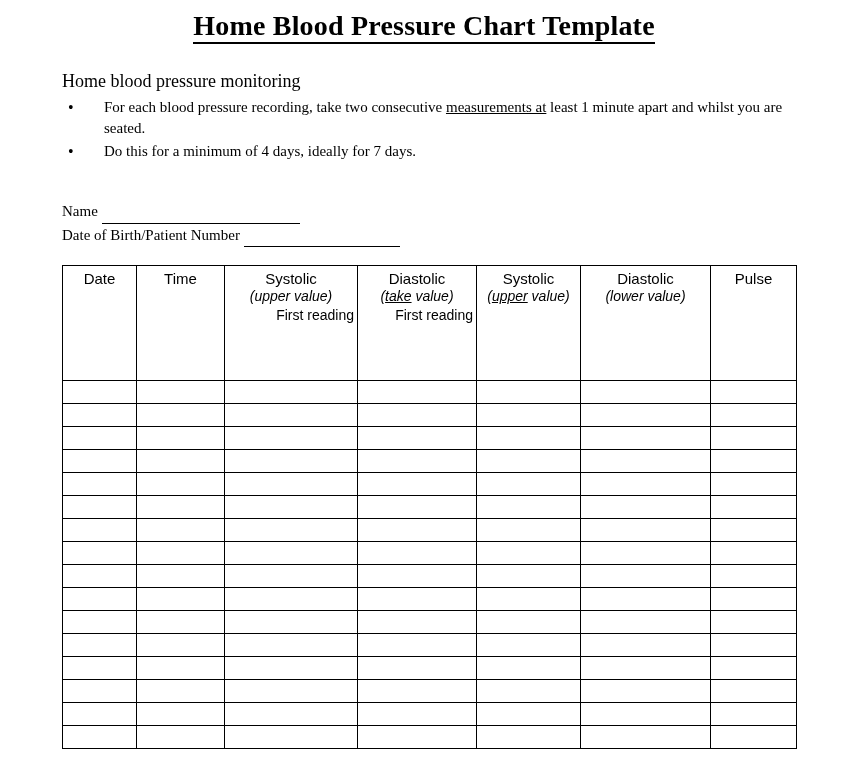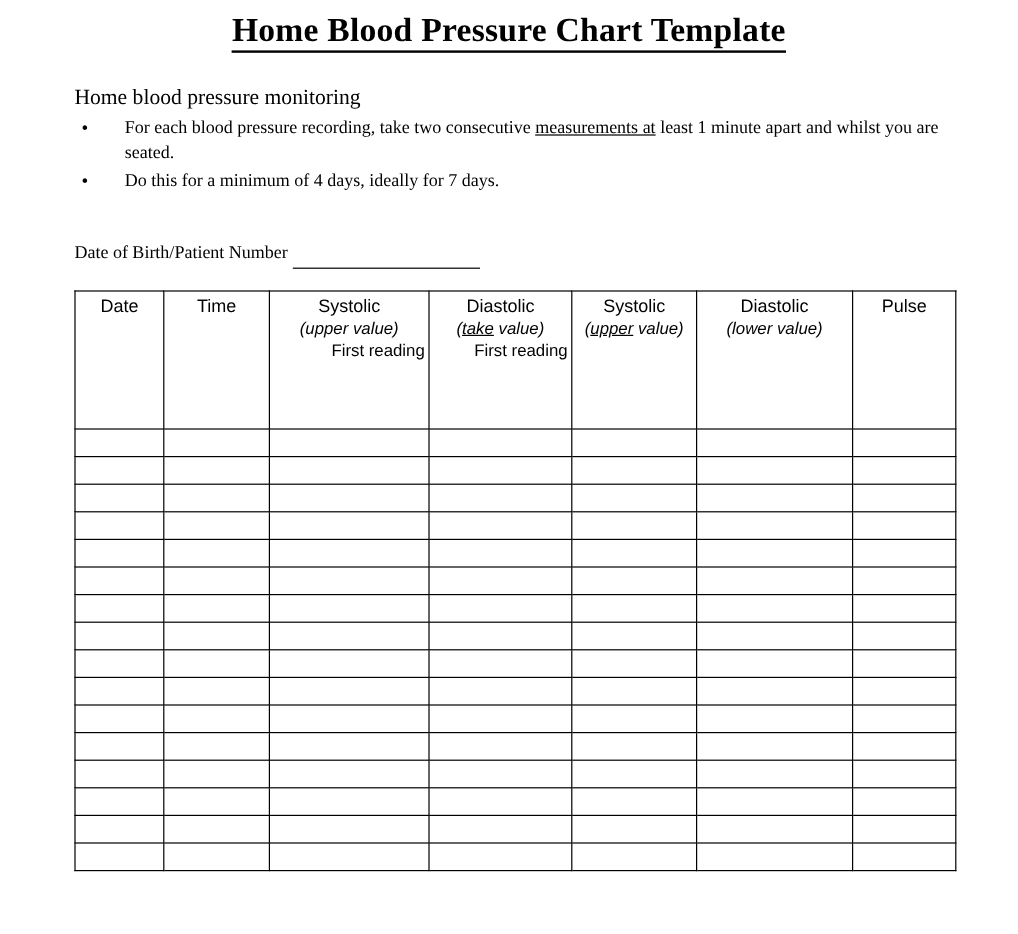--- a/index.html
+++ b/index.html
@@ -153,20 +153,24 @@
   <div class="intro">Home blood pressure monitoring</div>
 
   <ul class="bullets">
     <li>
       For each blood pressure recording, take two consecutive <span class="u-underline">measurements at</span> least 1 minute apart and whilst you are seated.
     </li>
     <li>Do this for a minimum of 4 days, ideally for 7 days.</li>
   </ul>
 
   <div class="fields">
+    <div class="field-row">
+      <span class="field-label">Name</span>
+      <span class="field-line line-name"></span>
+    </div>
     <div class="field-row">
       <span class="field-label">Date of Birth/Patient Number</span>
       <span class="field-line line-dob"></span>
     </div>
   </div>
 
   <table class="bp-table">
     <colgroup>
       <col class="col-date">
       <col class="col-time">

